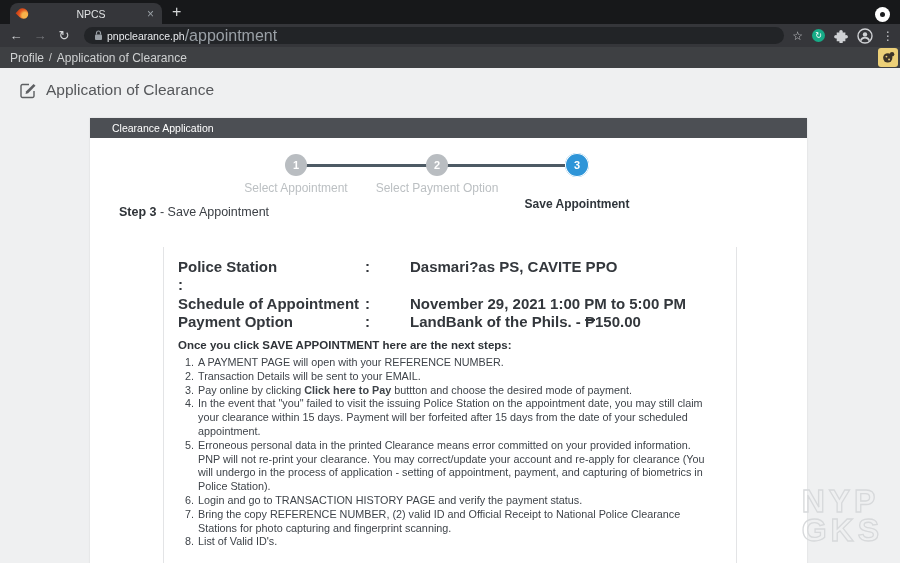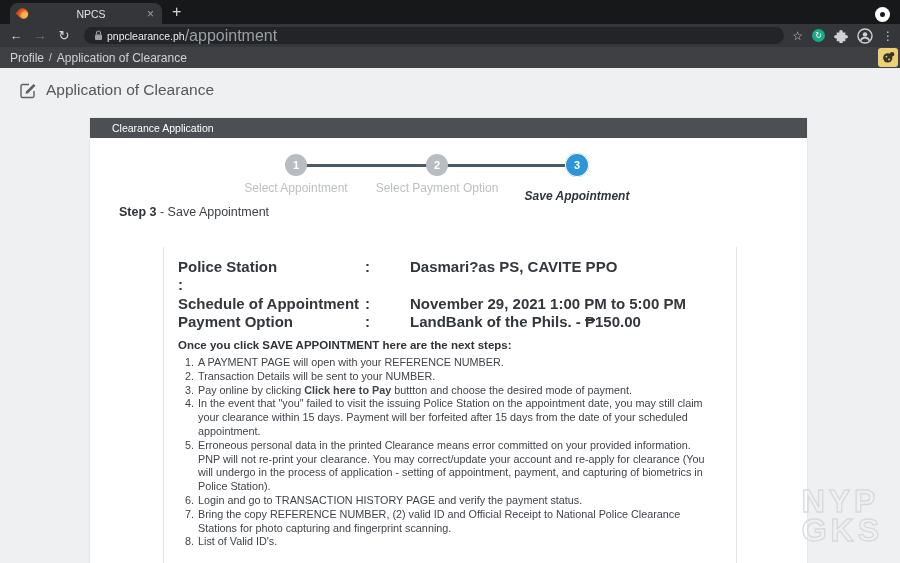--- a/index.html
+++ b/index.html
@@ -52,21 +52,21 @@
                  line-height:20px; padding-left:22px; }
 
   .stepper { position:absolute; left:0; top:20px; width:717px; height:75px; }
   .step-line { position:absolute; left:206px; top:26px; width:281px; height:3px; background:#4d5a64; }
   .step { position:absolute; top:16px; width:150px; transform:translateX(-50%); text-align:center; }
   .step-circle { width:22px; height:22px; border-radius:50%; background:#b9bdc1; color:#fff;
                  font-size:11px; font-weight:bold; line-height:22px; text-align:center; margin:0 auto; }
   .step-label { margin-top:5px; font-size:12px; color:#bcc0c3; }
   .step.active .step-circle { width:24px; height:24px; line-height:24px; background:var(--accent-blue,#2e95d8);
                  box-shadow:0 0 0 1px #fff inset; margin-top:-1px; }
-  .step.active .step-label { color:#2f353b; font-weight:bold; margin-top:12px;font-style:italic; }
+  .step.active .step-label { color:#2f353b; font-weight:bold; margin-top:20px; }
 
   .step-heading { position:absolute; left:13px; top:87px; font-size:12.5px; color:#3c4046; }
   .step-heading b { color:#2f3338;margin-left:16px; }
 
   .notes { position:absolute; left:73px; top:129px; width:574px; }
   .notes-header { height:20px; background:var(--header-dark,#4c4f54); color:#fff; font-size:9.5px;
                   font-weight:bold; line-height:20px; padding-left:10px; letter-spacing:.2px; }
   .notes-body { border:1px solid #e3e4e6; border-top:none; padding:10px 8px 14px 14px; background:#fff; }
 
   .detail-row { display:grid; grid-template-columns:187px 45px 1fr; height:18.5px; align-items:center;
@@ -192,21 +192,21 @@
             </div>
             <div class="detail-row">
               <span>Payment Option</span>
               <span>:</span>
               <span>LandBank of the Phils. - ₱150.00</span>
             </div>
           </div>
         <div class="notes-intro">Once you click SAVE APPOINTMENT here are the next steps:</div>
         <ol class="notes-list" id="notes-list">
             <li><span>A PAYMENT PAGE will open with your REFERENCE NUMBER.</span></li>
-            <li><span>Transaction Details will be sent to your NUMBER.</span></li>
+            <li><span>Transaction Details will be sent to your EMAIL.</span></li>
             <li><span>Pay online by clicking </span><b>Click here to Pay</b><span> buttton and choose the desired mode of payment.</span></li>
             <li><span>In the event that "you" failed to visit the issuing Police Station on the appointment date, you may still claim your clearance within 15 days. Payment will ber forfeited after 15 days from the date of your scheduled appointment.</span></li>
             <li><span>Erroneous personal data in the printed Clearance means error committed on your provided information. PNP will not re-print your clearance. You may correct/update your account and re-apply for clearance (You will undergo in the process of application - setting of appointment, payment, and capturing of biometrics in Police Station).</span></li>
             <li><span>Login and go to TRANSACTION HISTORY PAGE and verify the payment status.</span></li>
             <li><span>Bring the copy REFERENCE NUMBER, (2) valid ID and Official Receipt to National Police Clearance Stations for photo capturing and fingerprint scanning.</span></li>
             <li><span>List of Valid ID's.</span></li>
           </ol>
 
       </div>
     </div>

